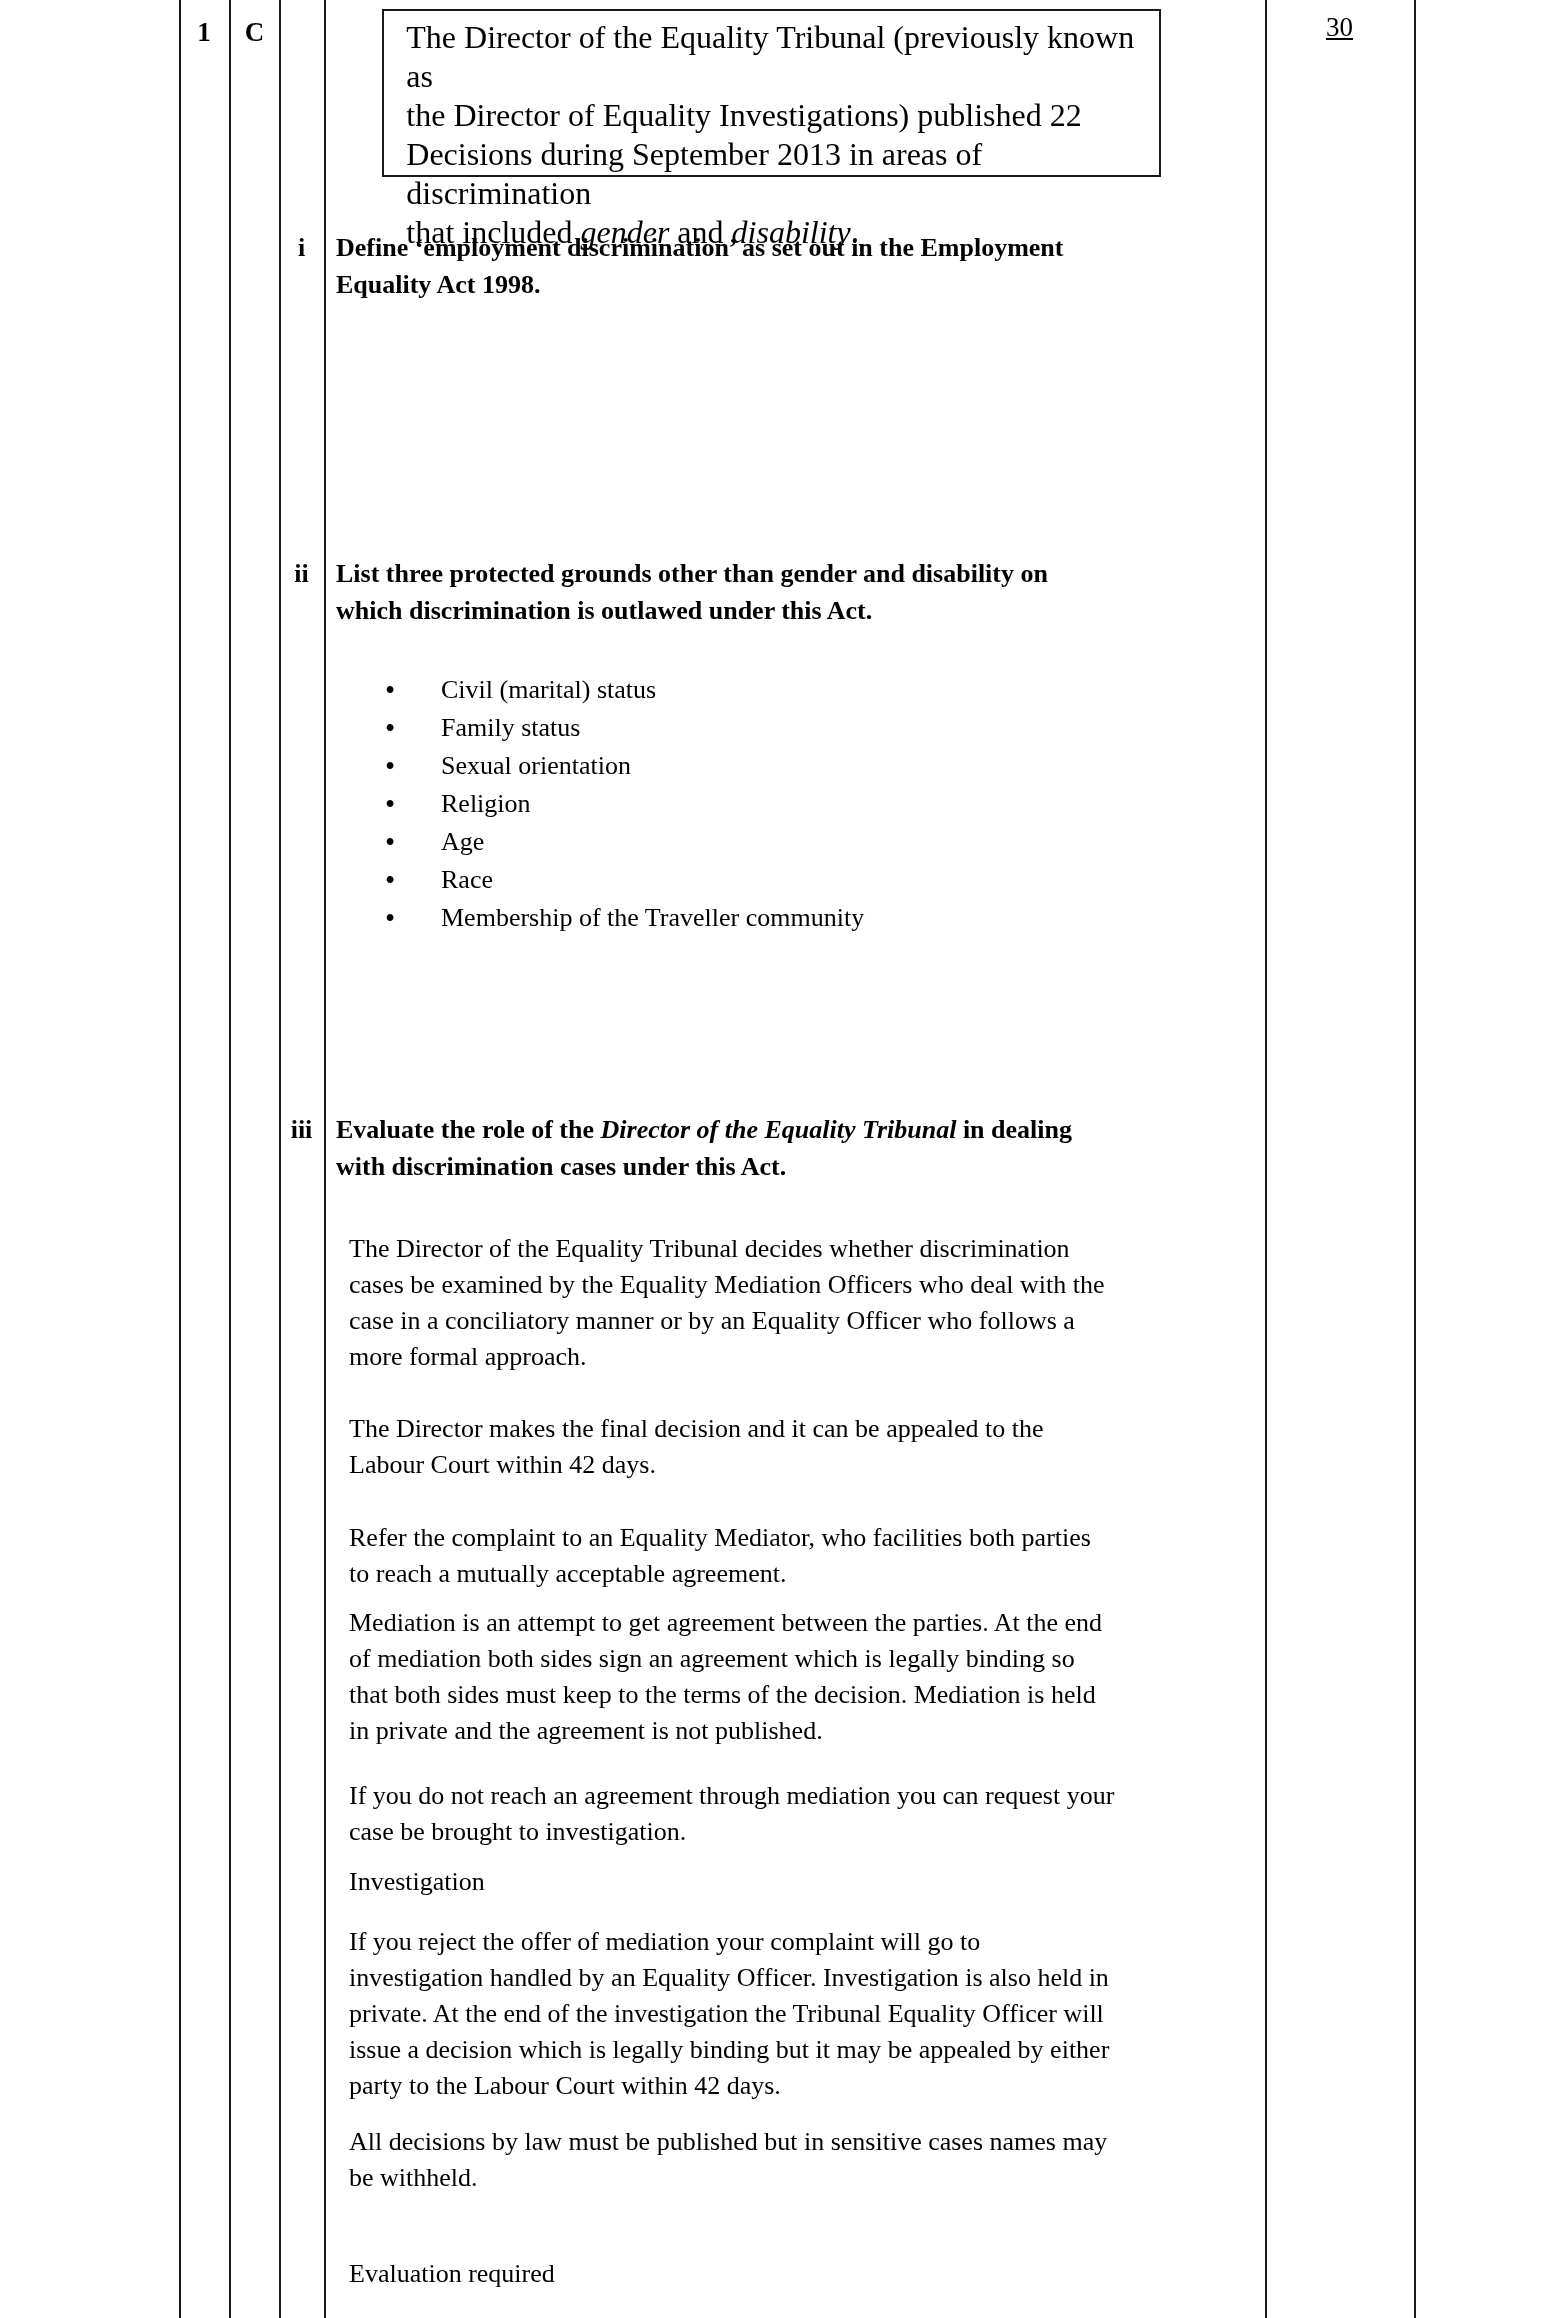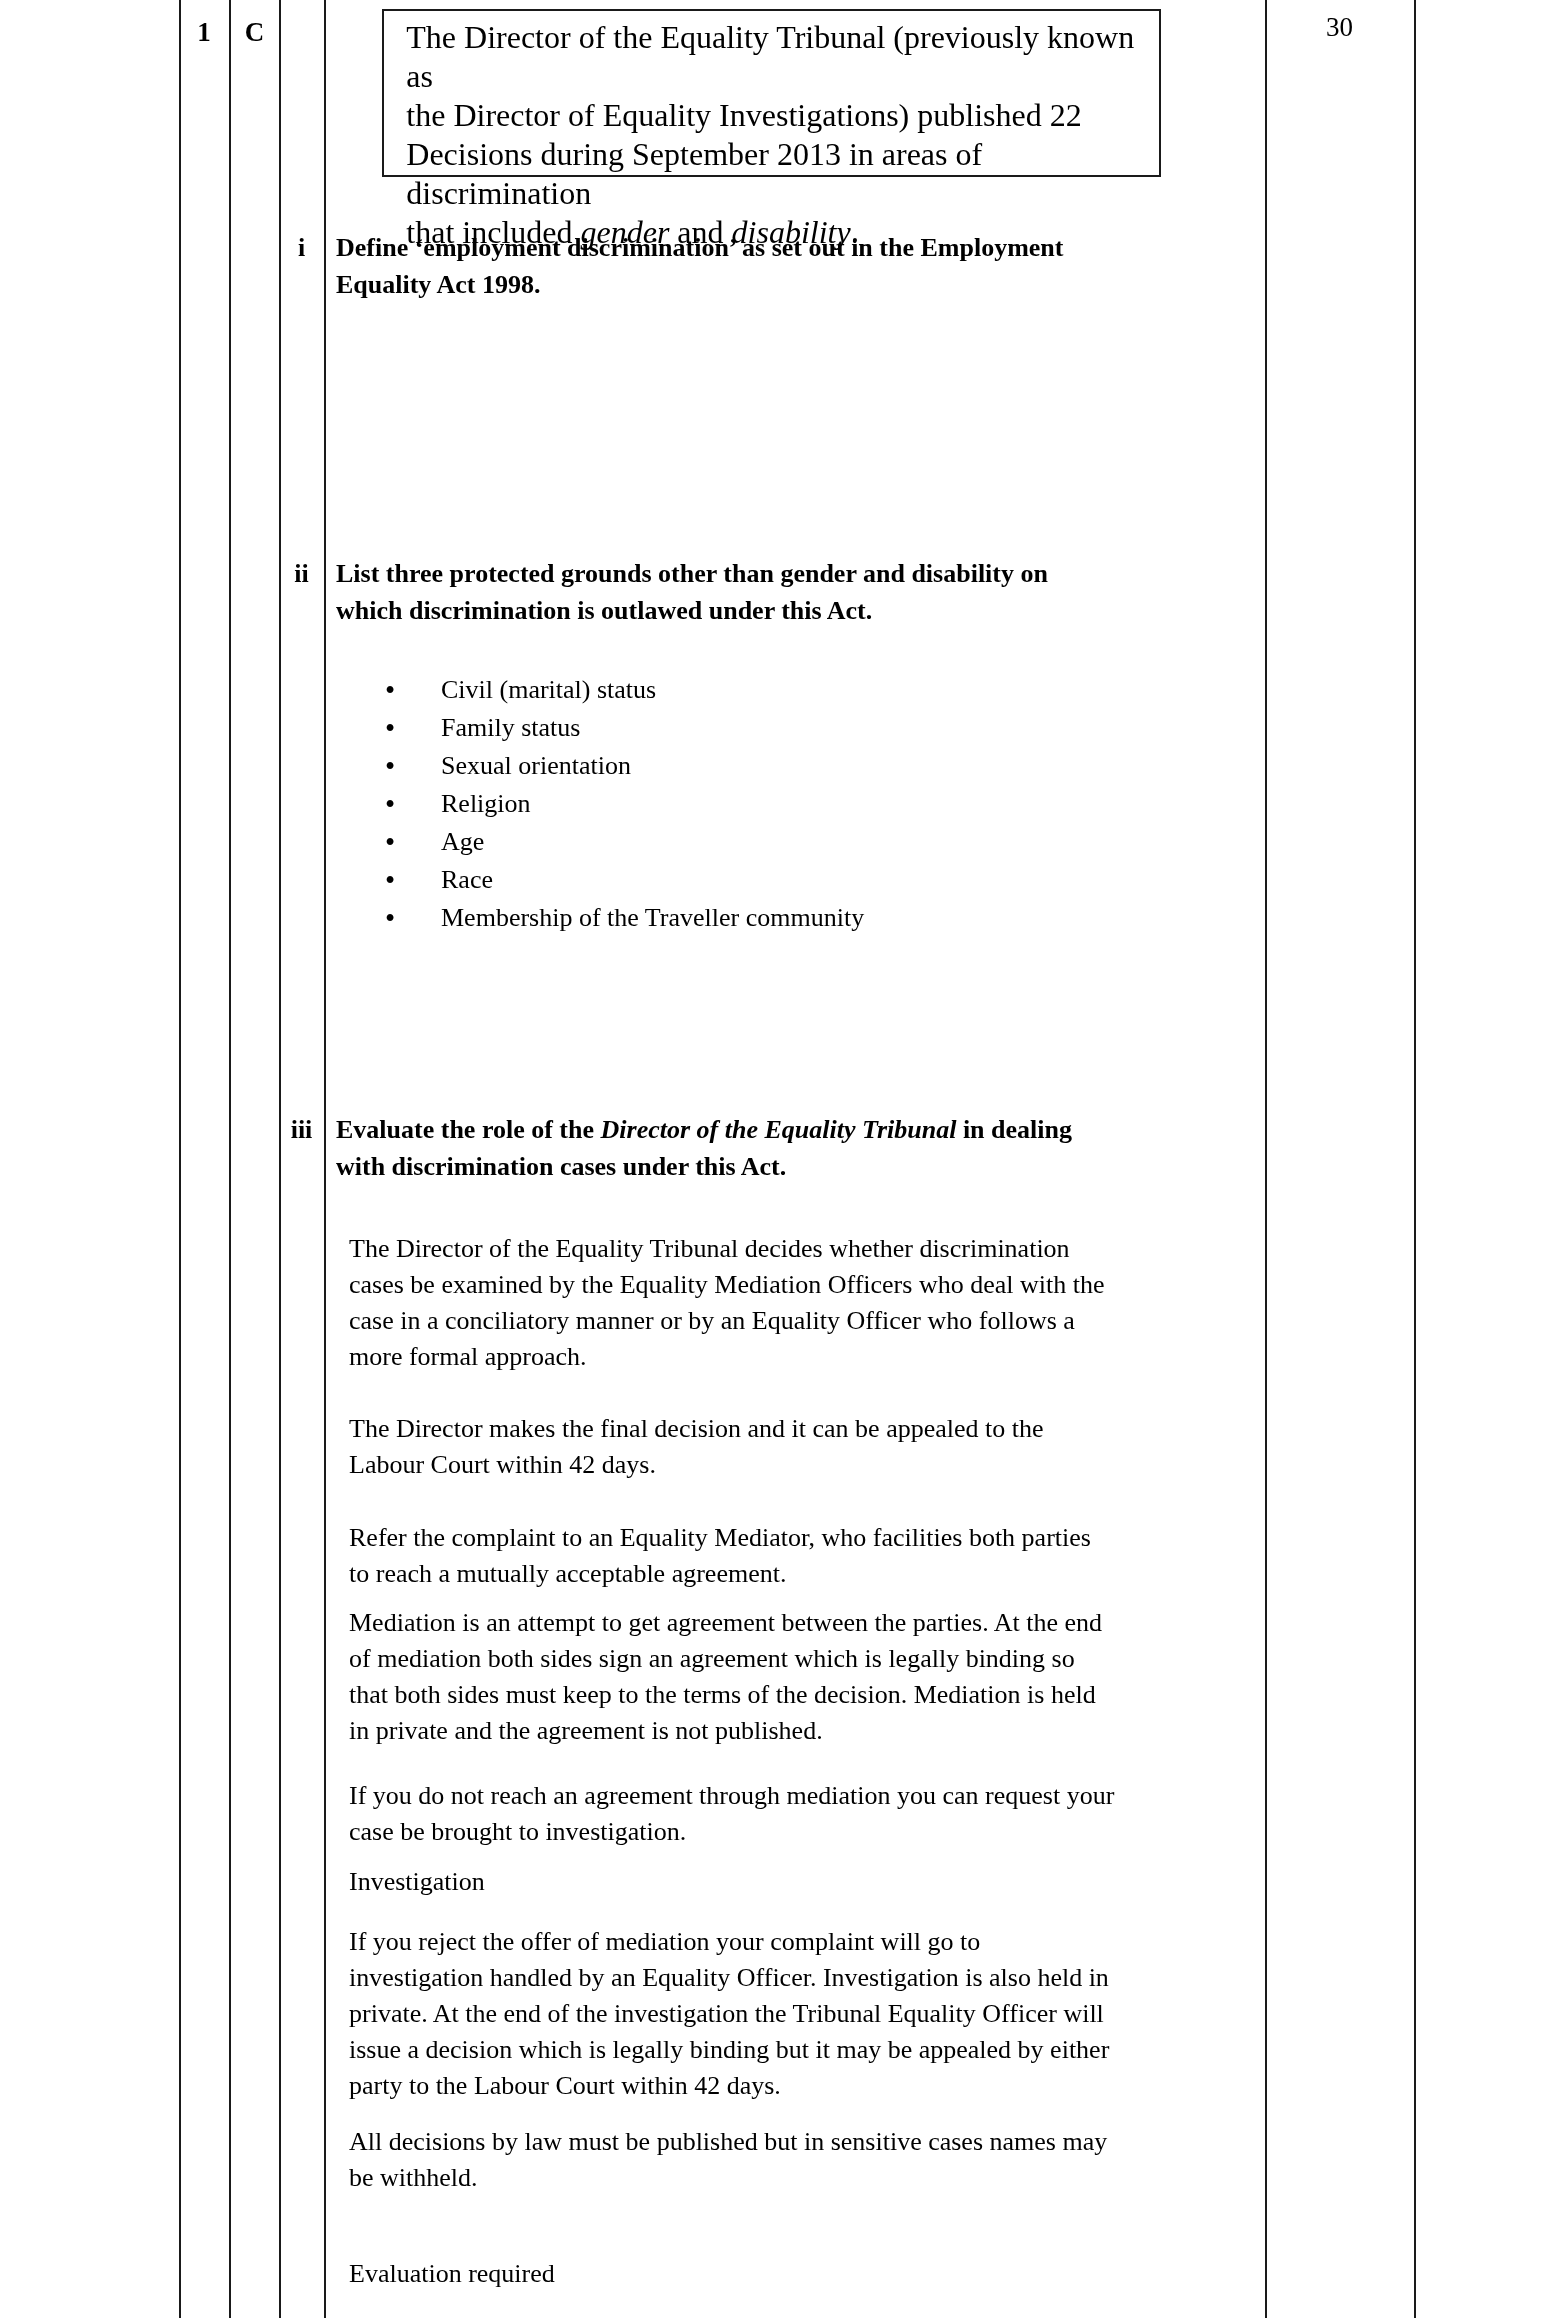--- a/index.html
+++ b/index.html
@@ -22,21 +22,21 @@
   .qnum{
     position:absolute;left:179px;width:50px;top:17px;
     text-align:center;font-weight:bold;font-size:27px;line-height:31px;
   }
   .sect{
     position:absolute;left:229px;width:51px;top:17px;
     text-align:center;font-weight:bold;font-size:27px;line-height:31px;
   }
   .marks{
     position:absolute;left:1265px;width:149px;top:12px;
-    text-align:center;font-size:27px;line-height:31px;
+    text-align:center;font-size:27px;line-height:31px;text-decoration:underline;
   }
 
   .sublabel{
     position:absolute;left:279px;width:45px;
     text-align:center;font-weight:bold;font-size:26px;line-height:37px;
   }
   #lab-i{top:229px}
   #lab-ii{top:555px}
   #lab-iii{top:1111px}
 

